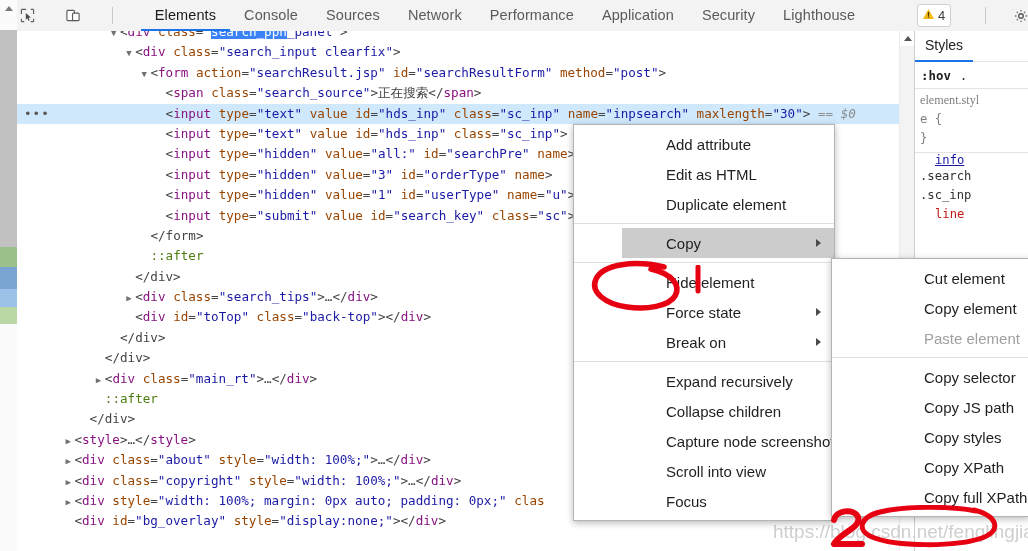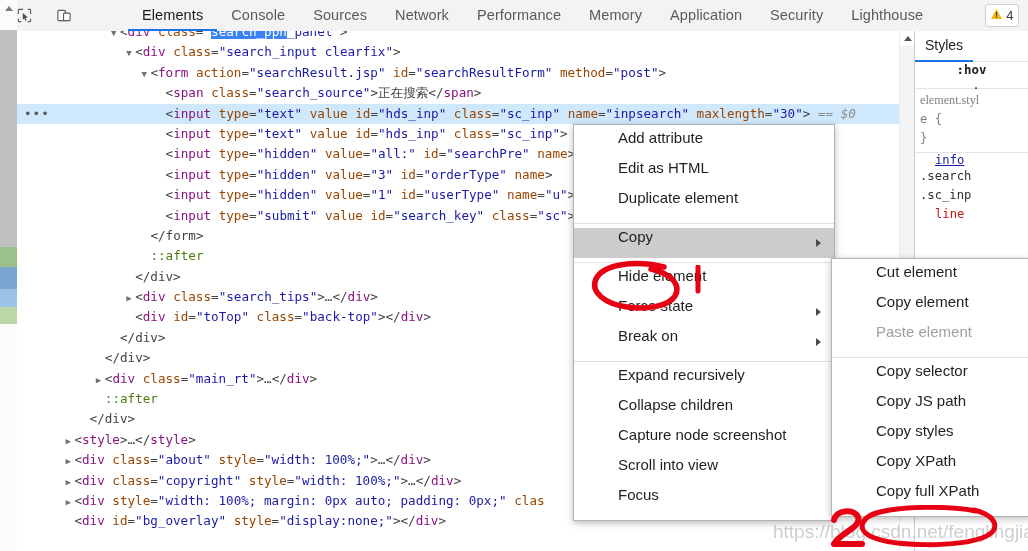--- a/index.html
+++ b/index.html
@@ -54,34 +54,34 @@
   .pl{color:#444;}
   .txt{color:#404040;}
   .pseudo{color:#4d7c0f;}
   .eq{color:#8c8c8c;font-style:italic;}
   .hl{background:#3b82f6;color:#fff;}
 
   
   #styles{position:absolute;right:0;top:31px;width:113px;bottom:0;background:#fff;border-left:1px solid #cdcdcd;overflow:hidden;}
   #styles .sbar{height:30px;border-bottom:1px solid #e3e3e3;display:flex;align-items:center;}
   #styles .stab{padding:0 10px;font-size:14px;color:#222;height:30px;display:flex;align-items:center;border-bottom:2px solid #1a73e8;}
-  #styles .filterrow{height:26px;display:flex;align-items:center;padding:0 6px;border-bottom:1px solid #e3e3e3;font-size:12.5px;flex-direction:column;}
+  #styles .filterrow{height:26px;display:flex;align-items:center;padding:0 6px;border-bottom:1px solid #e3e3e3;font-size:12.5px;}
   #styles .hov{font-weight:bold;color:#222;font-family:"DejaVu Sans Mono","Liberation Mono",monospace;font-size:12.4px;}
   #styles .dot{margin-left:9px;color:#222;font-family:"DejaVu Sans Mono","Liberation Mono",monospace;}
   #styles .rule{font-family:"DejaVu Sans Mono","Liberation Mono",monospace;font-size:12.2px;line-height:19px;padding:2px 5px;color:#303030;}
   #styles .rule .sel{color:#808080;font-family:Liberation Serif, serif;}
   #styles .rule .brace{color:#808080;}
   #styles .rdiv{border-top:1px solid #e3e3e3;margin:2px 0 0;}
   #styles .src{font-family:"DejaVu Sans Mono","Liberation Mono",monospace;font-size:12.2px;color:#1a1aa6;text-decoration:underline;padding-left:20px;}
   #styles .selline{color:#303030;font-family:"DejaVu Sans Mono","Liberation Mono",monospace;font-size:12.2px;line-height:19px;padding-left:5px;}
   #styles .prop{color:#c41a16;font-family:"DejaVu Sans Mono","Liberation Mono",monospace;font-size:12.2px;padding-left:20px;line-height:19px;}
 
   
   .menu{position:absolute;background:#fff;border:1px solid #b4b4b4;box-shadow:0 2px 7px rgba(0,0,0,.28);z-index:40;padding:4px 0;}
-  .mi{height:30px;display:flex;padding:0 12px 0 44px;font-size:15px;color:#1f1f1f;position:relative;white-space:nowrap;cursor:default;}
+  .mi{height:30px;display:flex;align-items:center;padding:0 12px 0 44px;font-size:15px;color:#1f1f1f;position:relative;white-space:nowrap;cursor:default;margin-left:48px;}
   .mi.hi{background:#cccccc;}
   .mi.dis{color:#a0a0a0;}
   .mi .arw{position:absolute;right:13px;top:50%;margin-top:-4px;border-left:5px solid #4a4a4a;border-top:4px solid transparent;border-bottom:4px solid transparent;}
   .msep{height:1px;background:#e0e0e0;margin:4px 0;}
 
   #menu1{left:573px;top:124px;width:260px;}
   #menu2{left:831px;top:258px;width:197px;}
 
   
   .ink{position:absolute;z-index:60;pointer-events:none;}
@@ -116,21 +116,20 @@
       </svg>
     </div>
     <div class="tb-sep"></div>
 
     <div class="tabs">
       <div class="tab active">Elements</div>
       <div class="tab">Console</div>
       <div class="tab">Sources</div>
       <div class="tab">Network</div>
       <div class="tab">Performance</div>
-      <div class="tab">Memory</div>
       <div class="tab">Application</div>
       <div class="tab">Security</div>
       <div class="tab">Lighthouse</div>
     </div>
 
     <div class="spacer"></div>
 
     <div class="warnbadge" style="margin-right:6px;">
       <span>
         <svg width="13" height="12" viewBox="0 0 14 13" aria-hidden="true">

